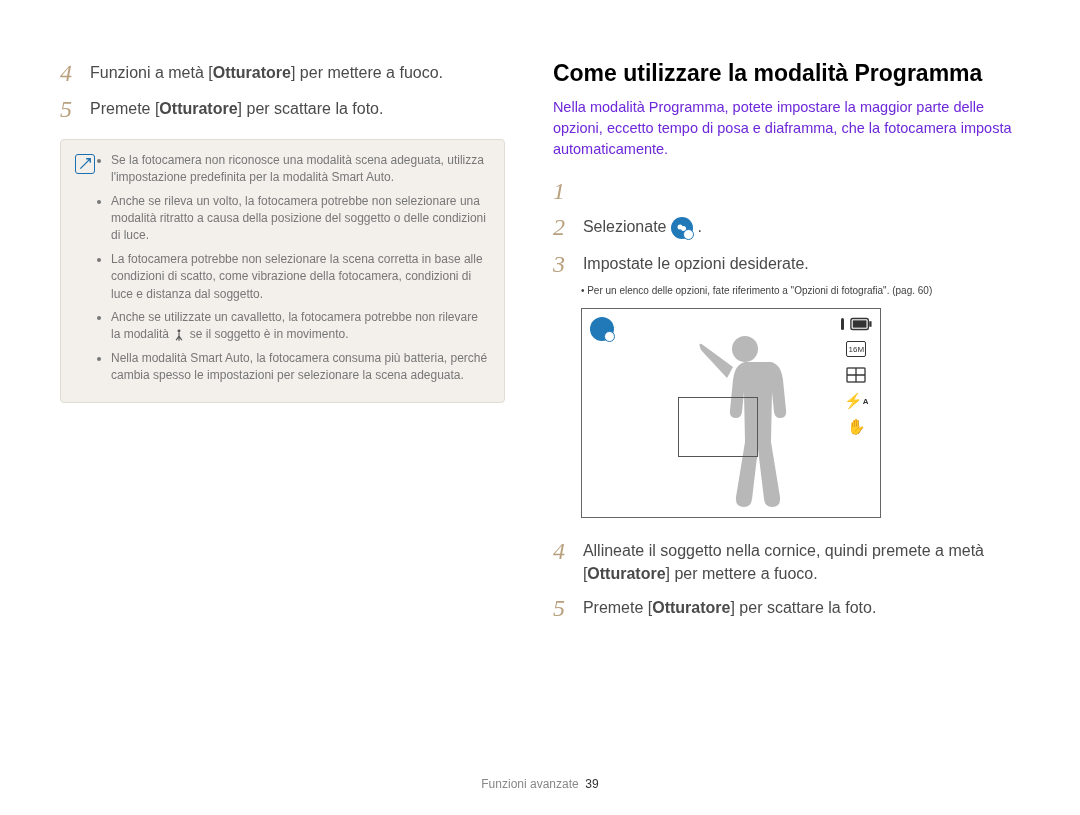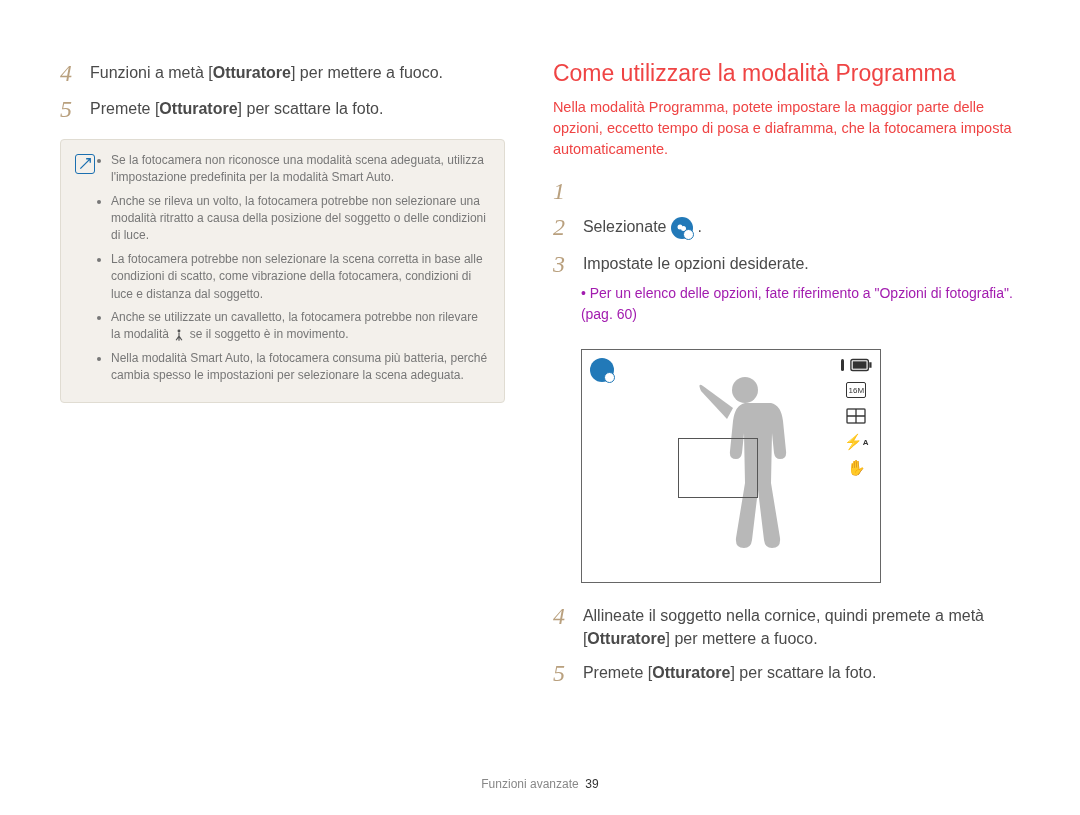--- a/index.html
+++ b/index.html
@@ -85,37 +85,37 @@
   }
   .note-list li { margin-bottom: 6px; }
   .inline-icon {
     display: inline-block;
     vertical-align: middle;
     width: 14px;
     height: 14px;
   }
   .heading {
     font-size: 23px;
-    color: #ef4444;
-    font-weight: 400;
+    color: #000000;
+    font-weight: 700;
     margin-bottom: 10px;
   }
   .intro {
     font-size: 14.5px;
-    color: #ef4444;
+    color: #6d28d9;
     line-height: 1.45;
     margin-bottom: 18px;
   }
   .sub-bullet {
-    font-size: 14px;
-    color: #a21caf;
+    font-size: 10px;
+    color: #404040;
     line-height: 1.5;
     padding-left: 28px;
     margin-top: -4px;
-    margin-bottom: 24px;
+    margin-bottom: 10px;
   }
   .sub-bullet::before { content: "• "; }
   .p-icon {
     display: inline-flex;
     width: 22px;
     height: 22px;
     background: #2279b8;
     border-radius: 50%;
     color: #fff;
     font-size: 11px;
@@ -131,21 +131,21 @@
     right: -1px;
     bottom: -1px;
     width: 9px;
     height: 9px;
     background: #fff;
     border: 1.5px solid #2279b8;
     border-radius: 50%;
   }
   .lcd {
     width: 300px;
-    height: 234px;
+    height: 210px;
     border: 1.5px solid #666;
     margin: 8px 0 20px 28px;
     position: relative;
     background: #fff;
   }
   .lcd-mode {
     position: absolute;
     top: 8px;
     left: 8px;
     width: 24px;

